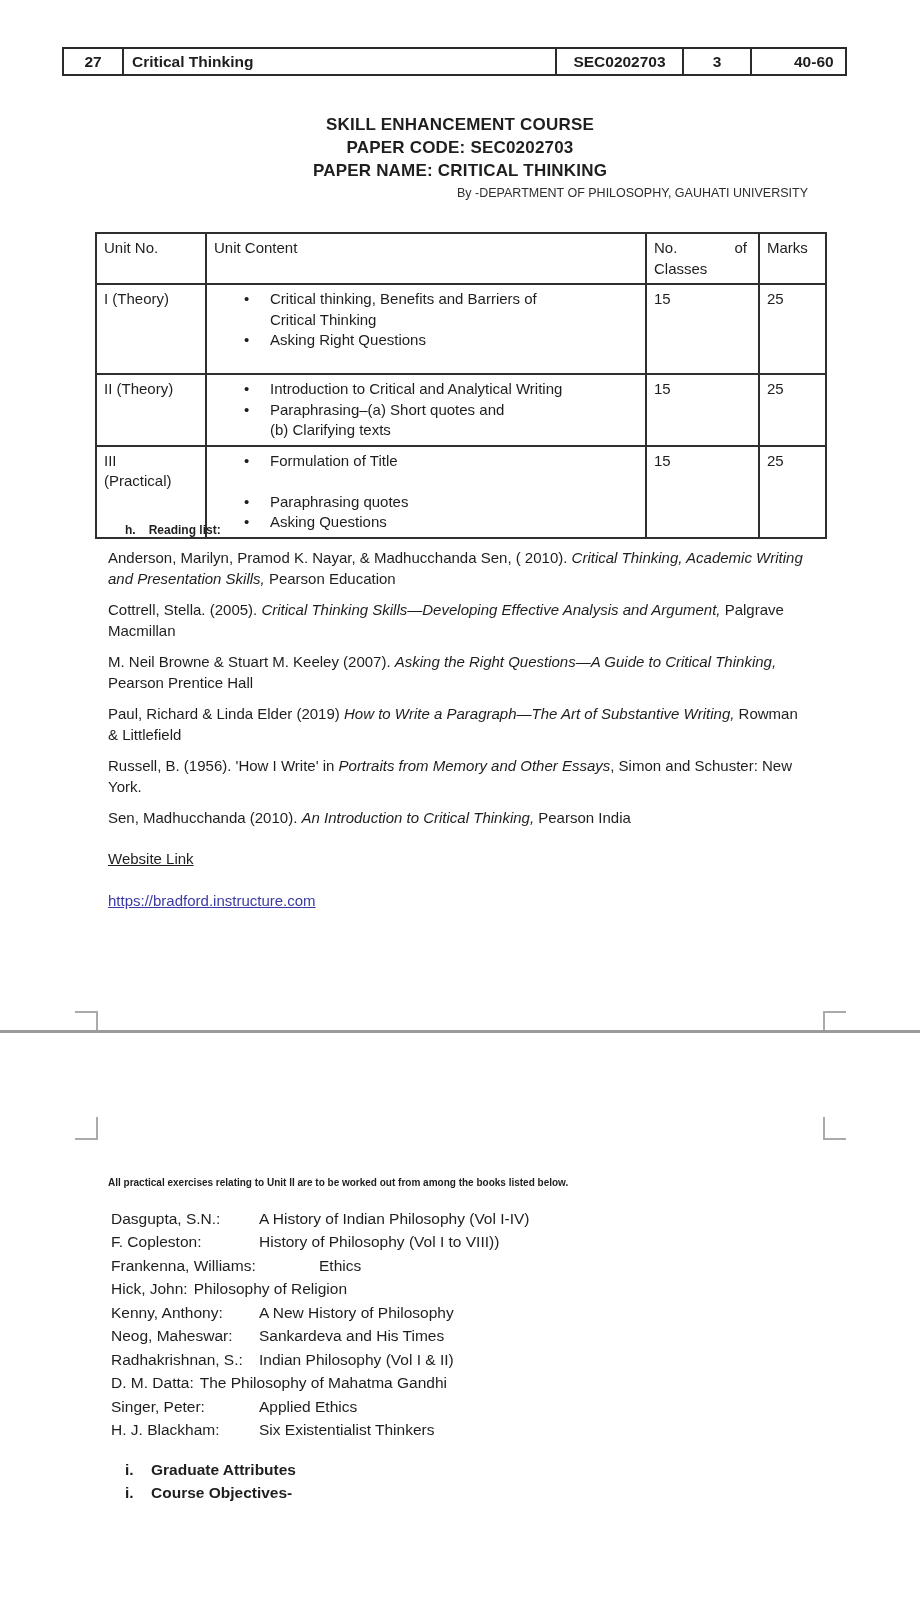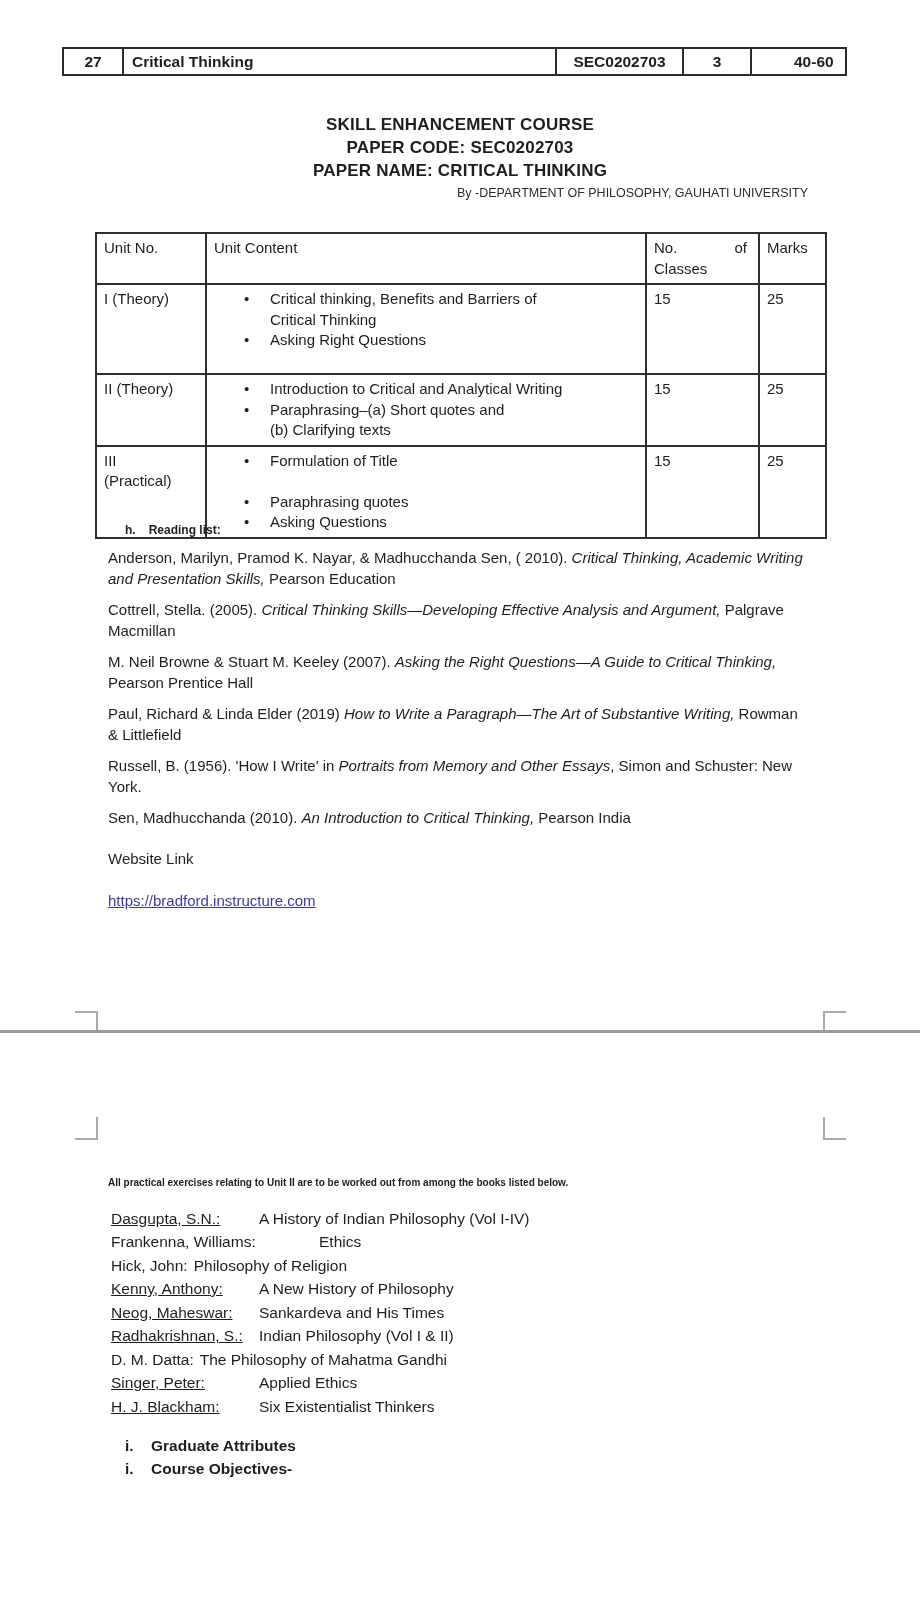--- a/index.html
+++ b/index.html
@@ -45,37 +45,37 @@
   .cline { display:flex; }
   .cline .bullet { flex:0 0 26px; margin-left:30px; text-align:left; }
   .cline .bullet.hide { visibility:hidden; }
 
   
   .reading { position:absolute; left:108px; top:523px; width:702px; }
   .reading-head { font-weight:bold; font-size:12px; margin:0 0 11px 17px; }
   .reading-head .gap { display:inline-block; width:13px; }
   .citation { font-size:15px; line-height:20.5px; margin:0 0 11px 0; }
   .citation em { font-style:italic; }
-  .weblink-label { margin-top:21px; font-size:15px; width:fit-content; }
+  .weblink-label { margin-top:21px; font-size:15px; text-decoration:underline; width:fit-content; }
   .weblink-url { display:inline-block; margin-top:25px; font-size:15px; text-decoration:underline; }
 
   
   .page-divider { position:absolute; left:0; top:1030px; width:920px; height:3px; background:#9b9b9b; }
   .corner { position:absolute; width:23px; height:20px; }
   .corner.tl { left:75px;  top:1011px; border-top:2px solid #aaa; border-right:2px solid #aaa; }
   .corner.tr { left:823px; top:1011px; border-top:2px solid #aaa; border-left:2px solid #aaa; }
   .corner.bl { left:75px;  top:1117px; height:23px; border-bottom:2px solid #aaa; border-right:2px solid #aaa; }
   .corner.br { left:823px; top:1117px; height:23px; border-bottom:2px solid #aaa; border-left:2px solid #aaa; }
 
   
   .page2 { position:absolute; left:108px; top:1172px; width:716px; }
   .practical-note { font-weight:bold; font-size:10px; line-height:21.5px; margin:0 0 13px 0; }
   .book-row { font-size:15.5px; line-height:23.5px; padding-left:3px; white-space:nowrap; }
   .book-row .book-name { display:inline-block; }
-  .book-row.tab-normal .book-name { min-width:148px;text-decoration:underline; }
+  .book-row.tab-normal .book-name { min-width:148px; }
   .book-row.tab-wide   .book-name { min-width:208px; }
   .book-row.tab-none   .book-name { margin-right:6px; }
   .footer-list { margin-top:16px; }
   .footer-item { display:flex; font-weight:bold; font-size:15.5px; line-height:23px; padding-left:17px; }
   .footer-item .marker { flex:0 0 14px; margin-right:12px; }
 </style>
 </head>
 <body>
 
 <div class="sheet">
@@ -205,20 +205,21 @@
   <div class="corner tl"></div>
   <div class="corner tr"></div>
   <div class="page-divider"></div>
   <div class="corner bl"></div>
   <div class="corner br"></div>
 
   <div class="page2">
     <p class="practical-note">All practical exercises relating to Unit II are to be worked out from among the books listed below.</p>
     <div id="book-list">
         <div class="book-row tab-normal"><span class="book-name">Dasgupta, S.N.:</span><span class="book-title">A History of Indian Philosophy (Vol I-IV)</span></div>
+        <div class="book-row tab-normal"><span class="book-name">F. Copleston:</span><span class="book-title">History of Philosophy (Vol I to VIII))</span></div>
         <div class="book-row tab-wide"><span class="book-name">Frankenna, Williams:</span><span class="book-title">Ethics</span></div>
         <div class="book-row tab-none"><span class="book-name">Hick, John:</span><span class="book-title">Philosophy of Religion</span></div>
         <div class="book-row tab-normal"><span class="book-name">Kenny, Anthony:</span><span class="book-title">A New History of Philosophy</span></div>
         <div class="book-row tab-normal"><span class="book-name">Neog, Maheswar:</span><span class="book-title">Sankardeva and His Times</span></div>
         <div class="book-row tab-normal"><span class="book-name">Radhakrishnan, S.:</span><span class="book-title">Indian Philosophy (Vol I &amp; II)</span></div>
         <div class="book-row tab-none"><span class="book-name">D. M. Datta:</span><span class="book-title">The Philosophy of Mahatma Gandhi</span></div>
         <div class="book-row tab-normal"><span class="book-name">Singer, Peter:</span><span class="book-title">Applied Ethics</span></div>
         <div class="book-row tab-normal"><span class="book-name">H. J. Blackham:</span><span class="book-title">Six Existentialist Thinkers</span></div>
       </div>
     <div class="footer-list" id="footer-list">

